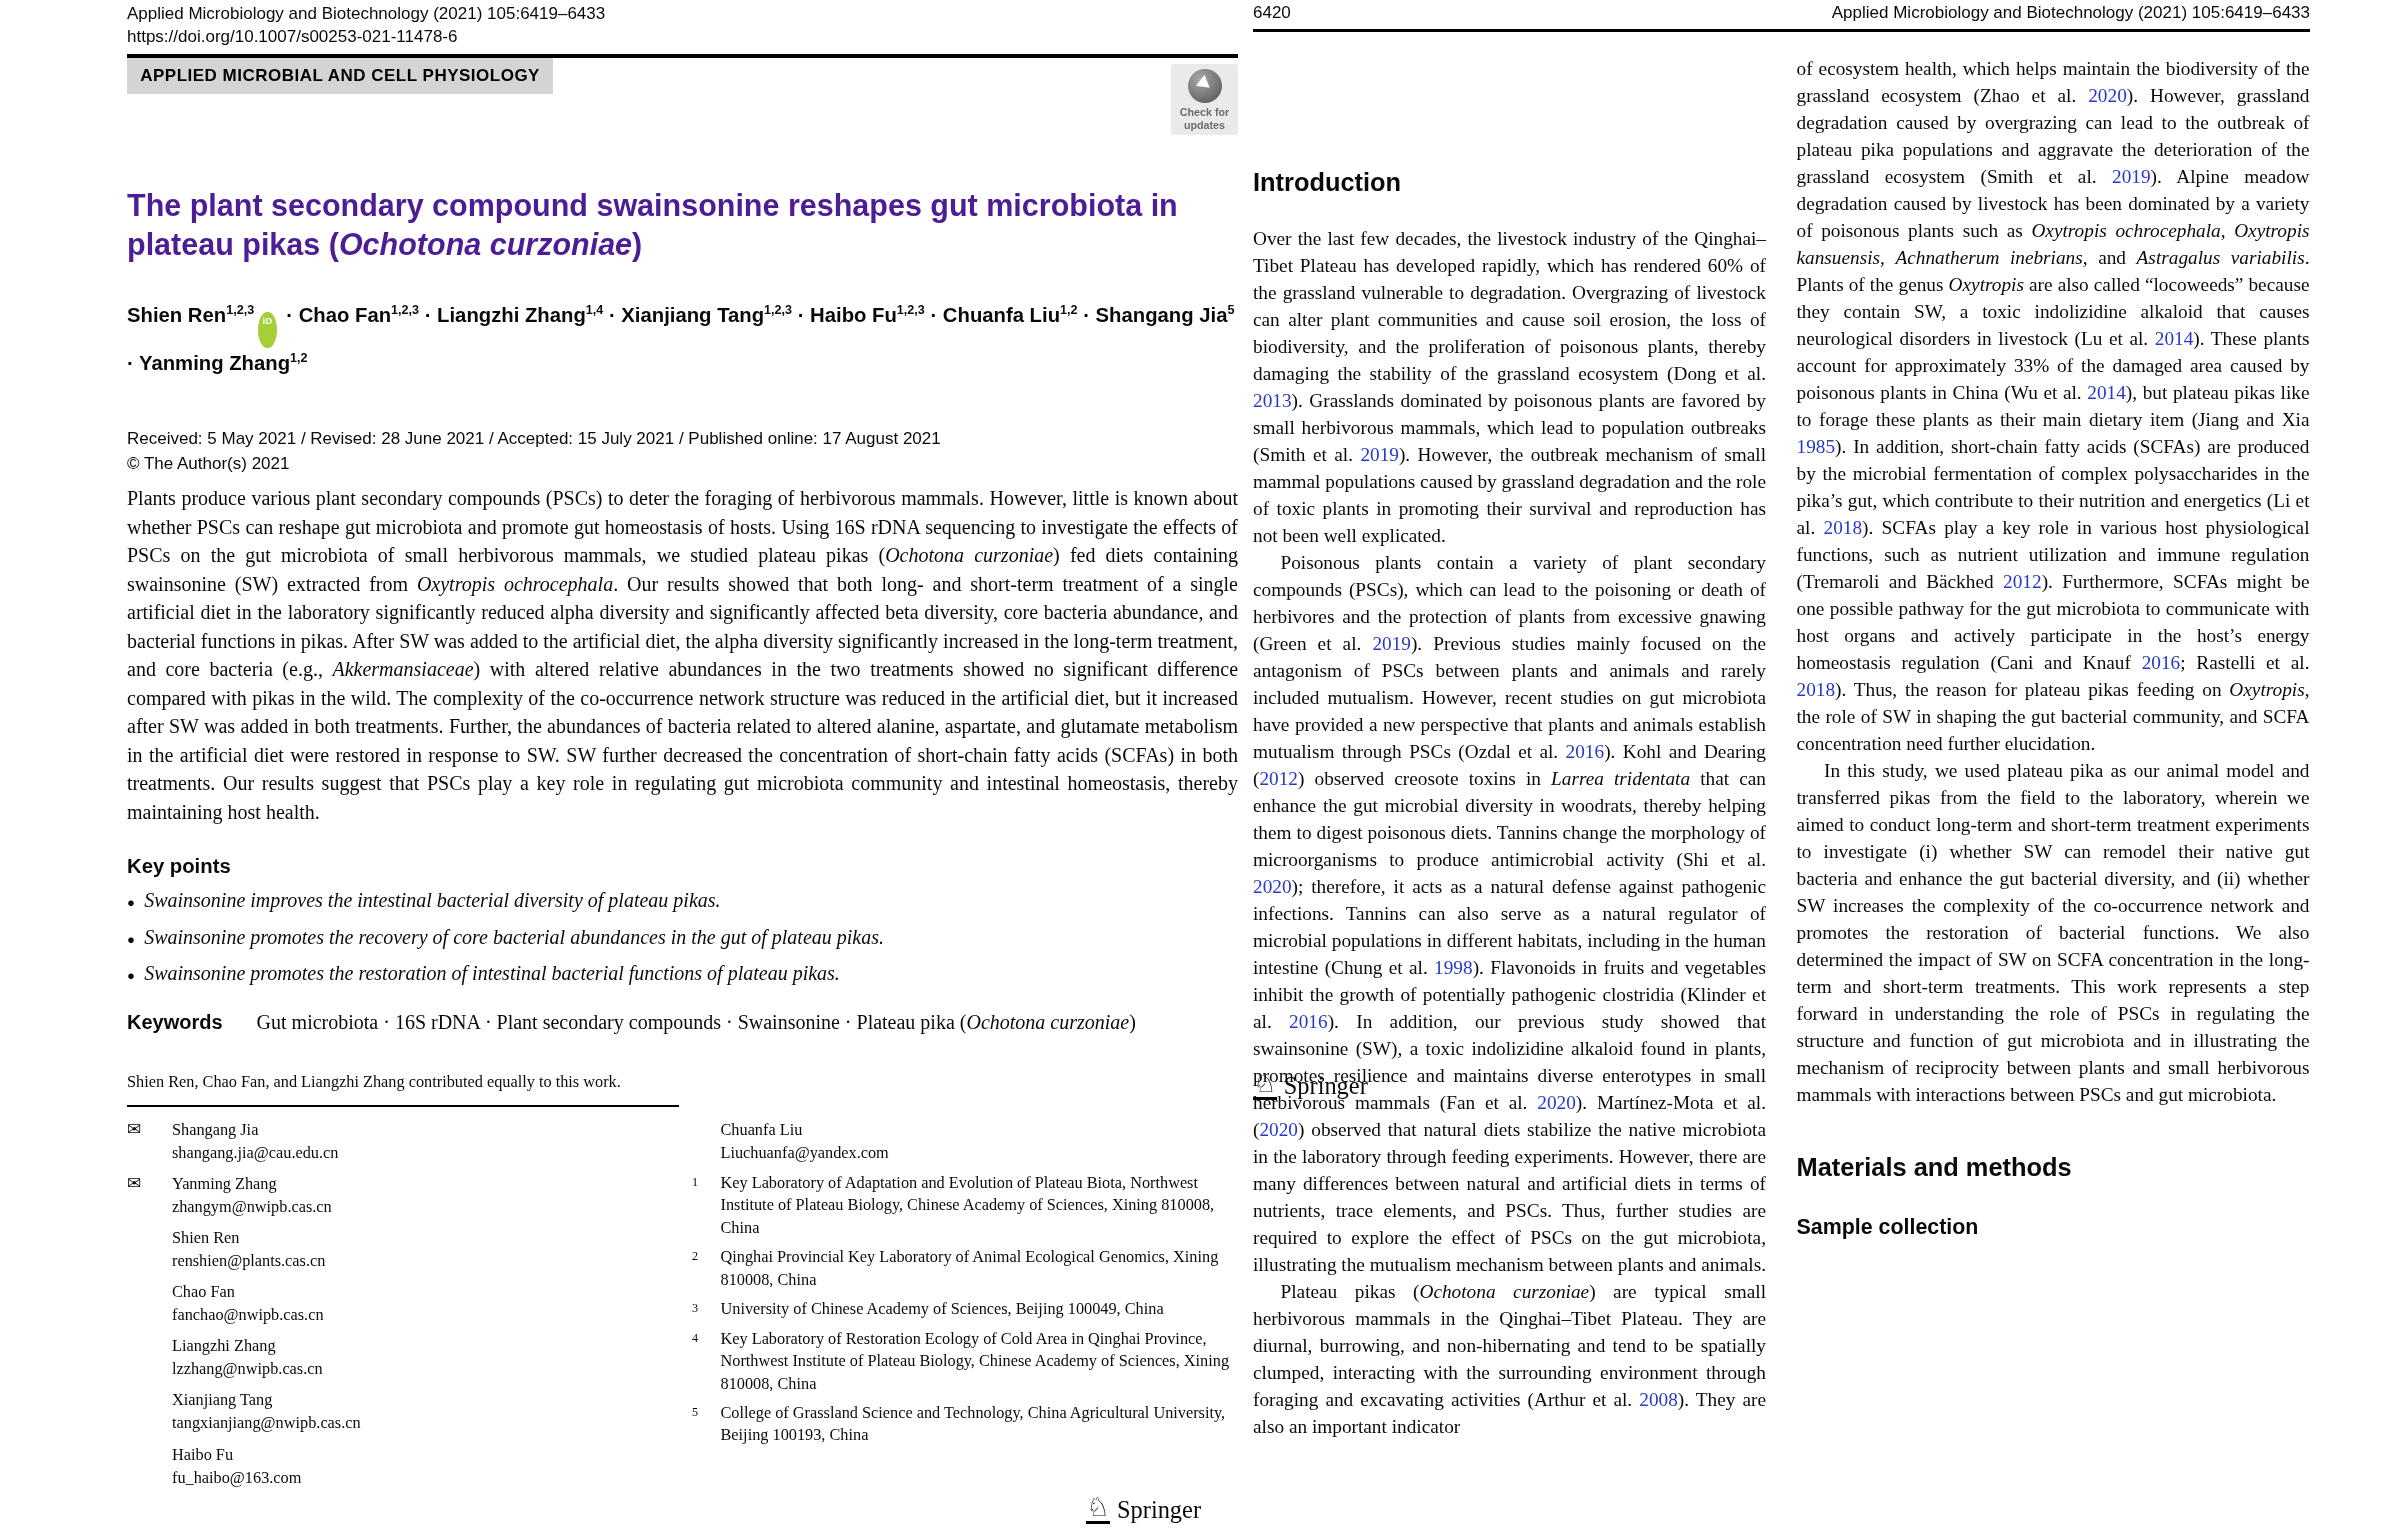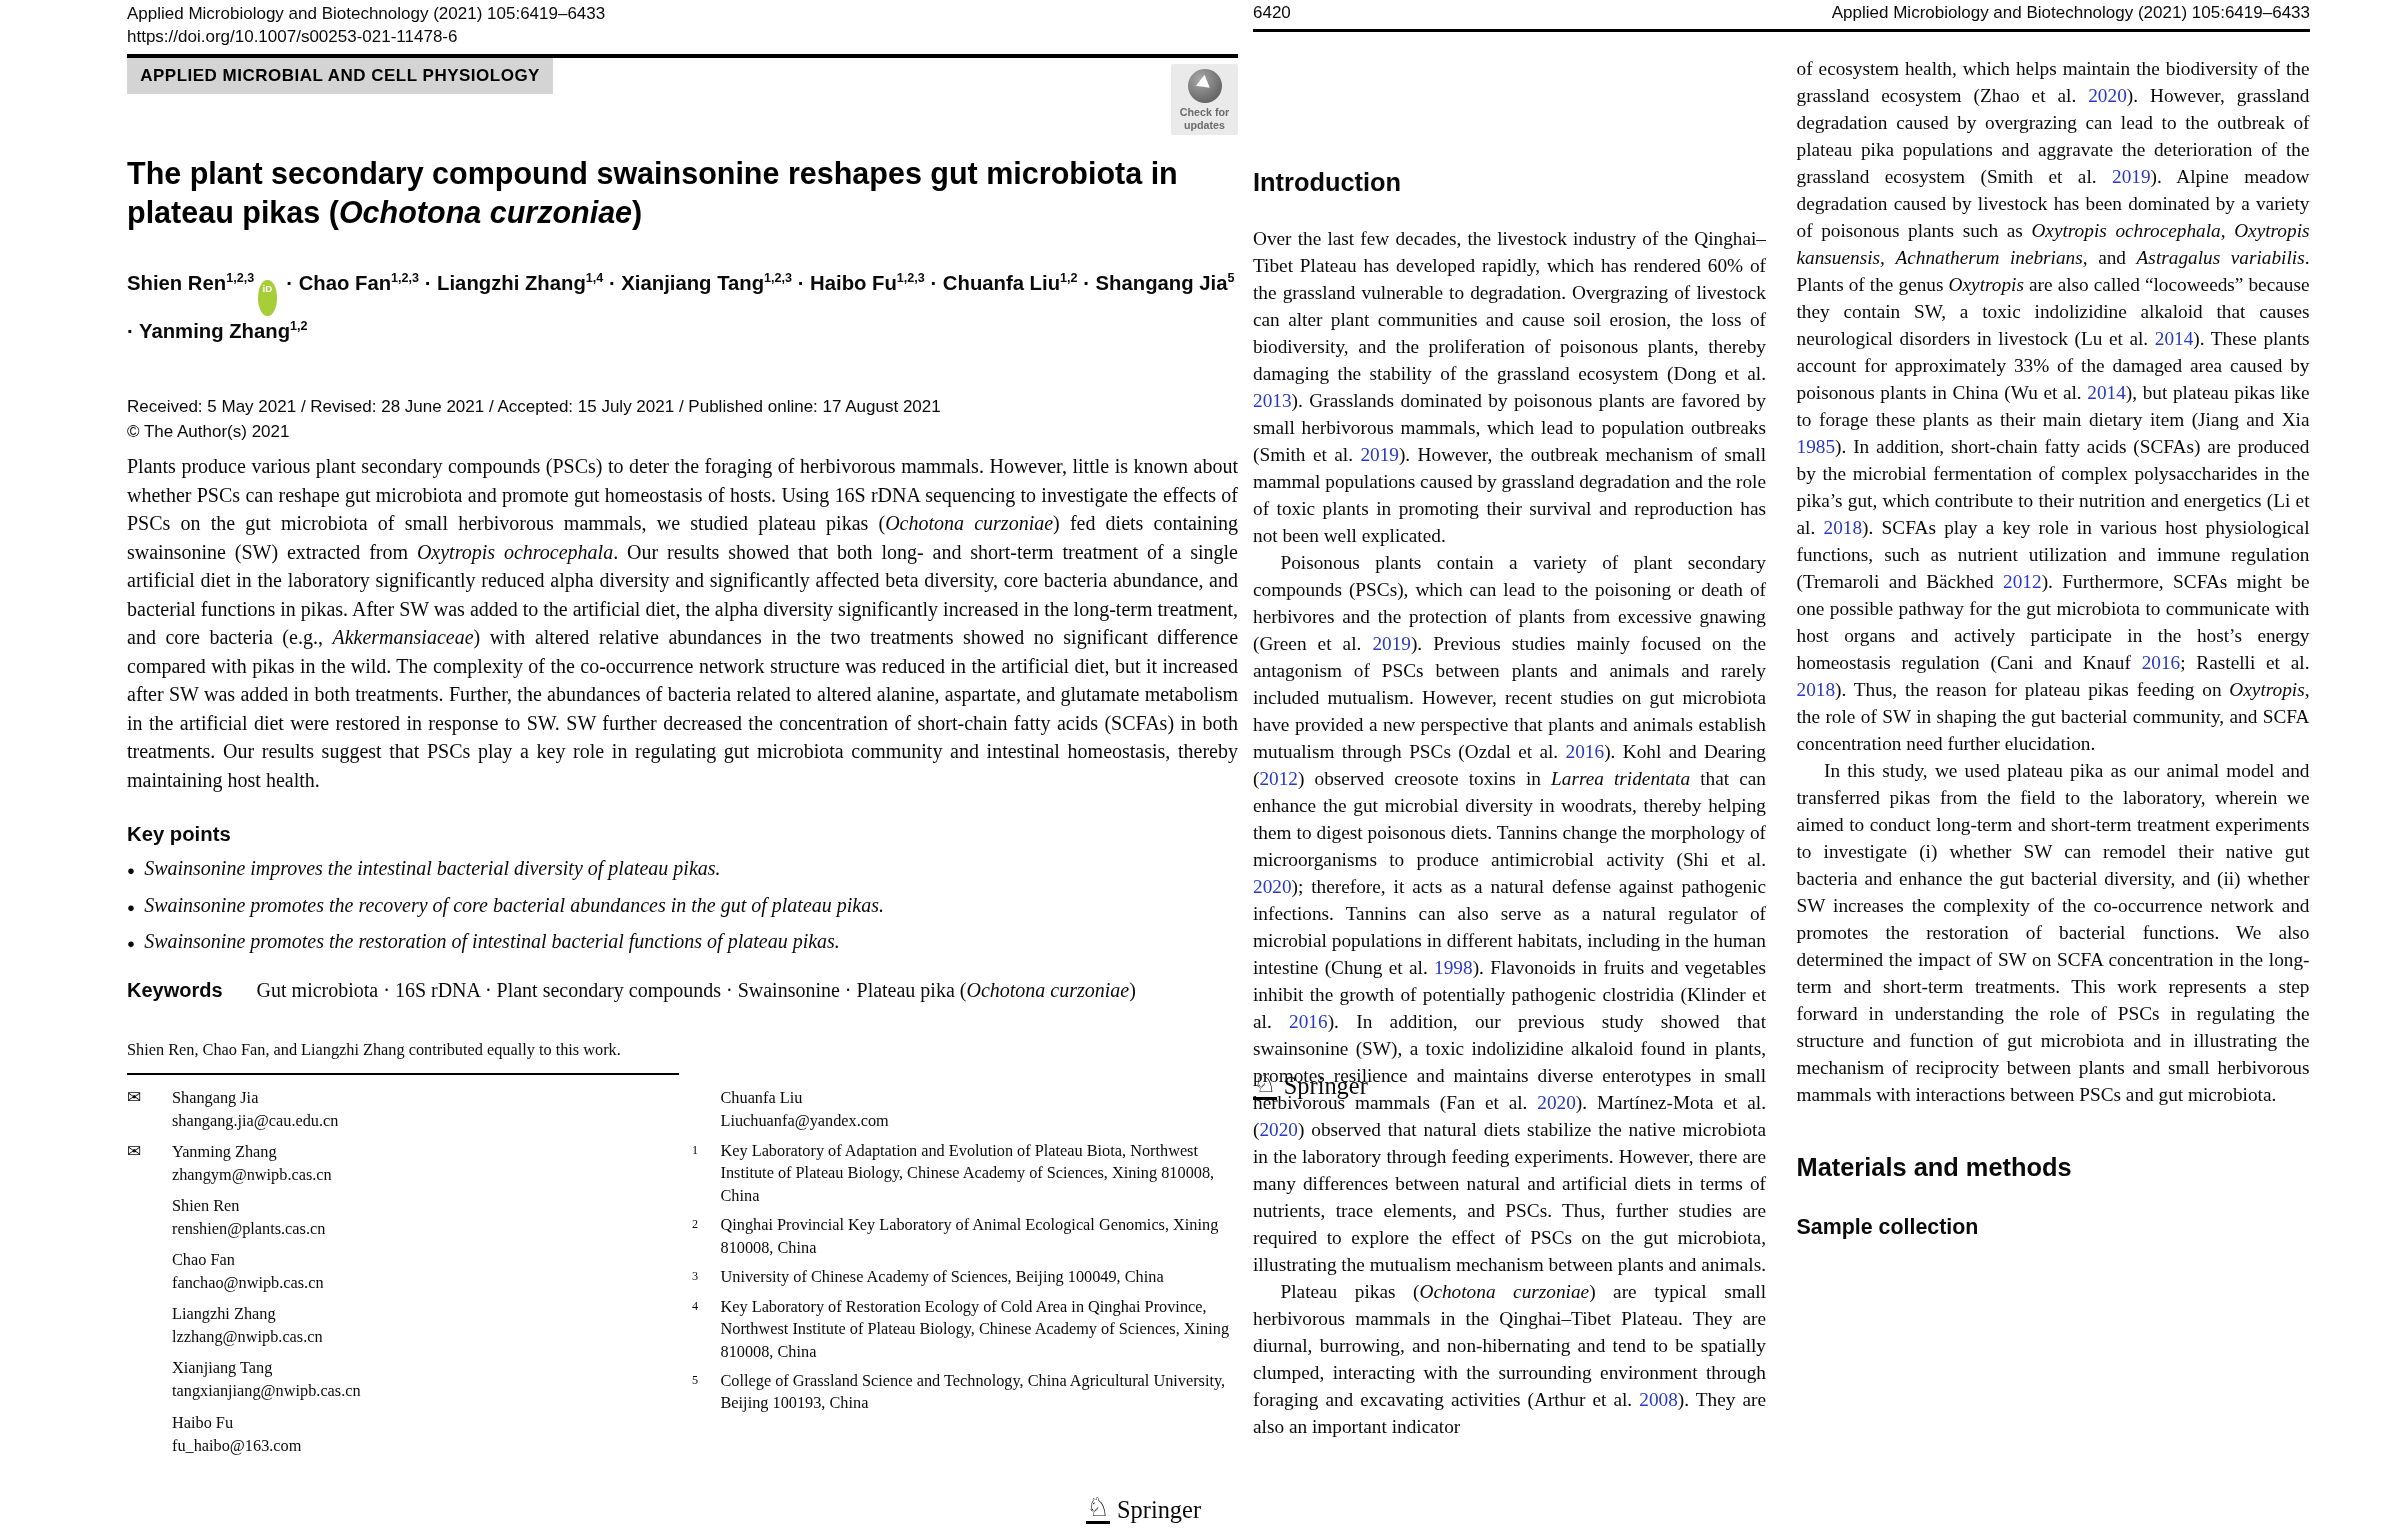--- a/index.html
+++ b/index.html
@@ -34,21 +34,21 @@
   .badge{position:absolute;right:0;top:6.1px;width:67px;background:#eaeaea;border-radius:2px;
     padding:5.1px 2px 4.1px;text-align:center;}
   .badge-circle{width:34px;height:34px;margin:0 auto 3.1px;border-radius:50%;
     background:radial-gradient(circle at 35% 30%,#a8a8a8,#4e4e4e);position:relative;}
   .badge-arrow{position:absolute;left:11.2px;top:8.6px;width:0;height:0;
     border-top:7.1px solid transparent;border-bottom:7.1px solid transparent;
     border-left:12.2px solid #fff;transform:rotate(38deg);}
   .badge-text{font:600 10.7px/12.7px var(--sans);color:#6b6b6b;}
 
   
-  .title{margin-top:60px;font:700 30.5px/39px var(--sans);color:#000000;}
+  .title{margin-top:92px;font:700 30.5px/39px var(--sans);color:#4c1d95;}
   .authors{margin-top:36px;font:700 20.3px/31.5px var(--sans);}
   .dates{margin-top:48px;font:17px/23.4px var(--sans);}
   .copyright{margin-top:1px;font:17px/23.4px var(--sans);}
   .abs-heading{margin-top:42px;font:700 22.4px/25.4px var(--sans);}
   .abstract{margin-top:9.2px;font:20px/28.5px var(--serif);text-align:justify;}
   .kp-heading{margin-top:28.5px;font:700 20.3px/23.4px var(--sans);}
   .kp-row{margin-top:11.2px;font:italic 20px/23.4px var(--serif);display:flex;align-items:baseline;}
   .kp-bullet{font:13.2px/23.4px var(--sans);font-style:normal;margin-right:9.2px;}
   .kw-row{margin-top:22.4px;font:20px/25.4px var(--serif);}
   .kw-label{font:700 20px/25.4px var(--sans);margin-right:29px;}

